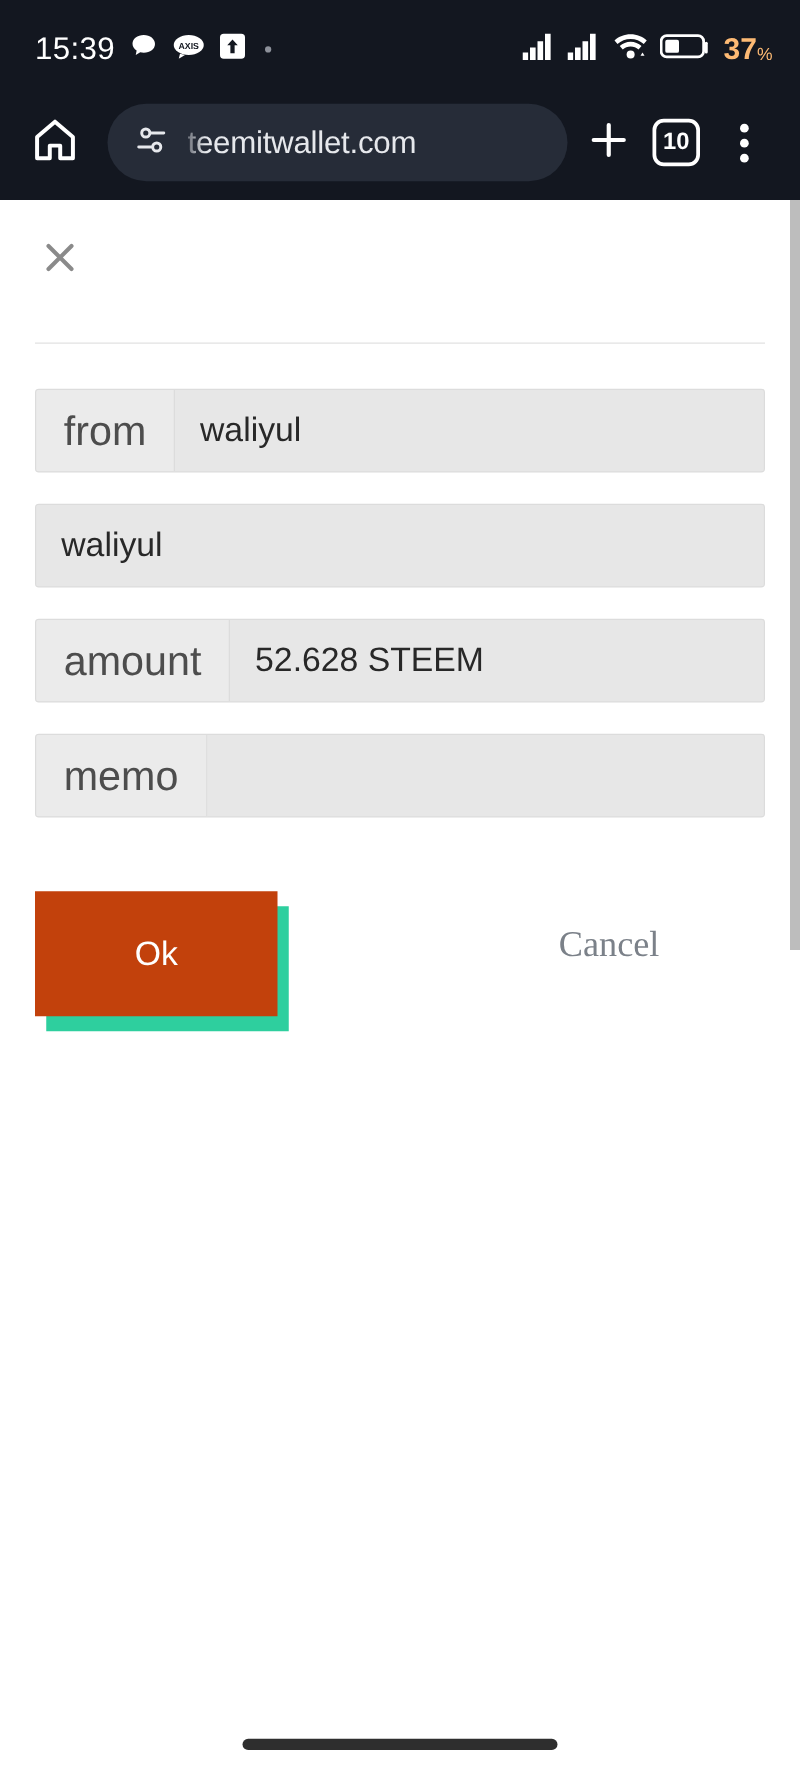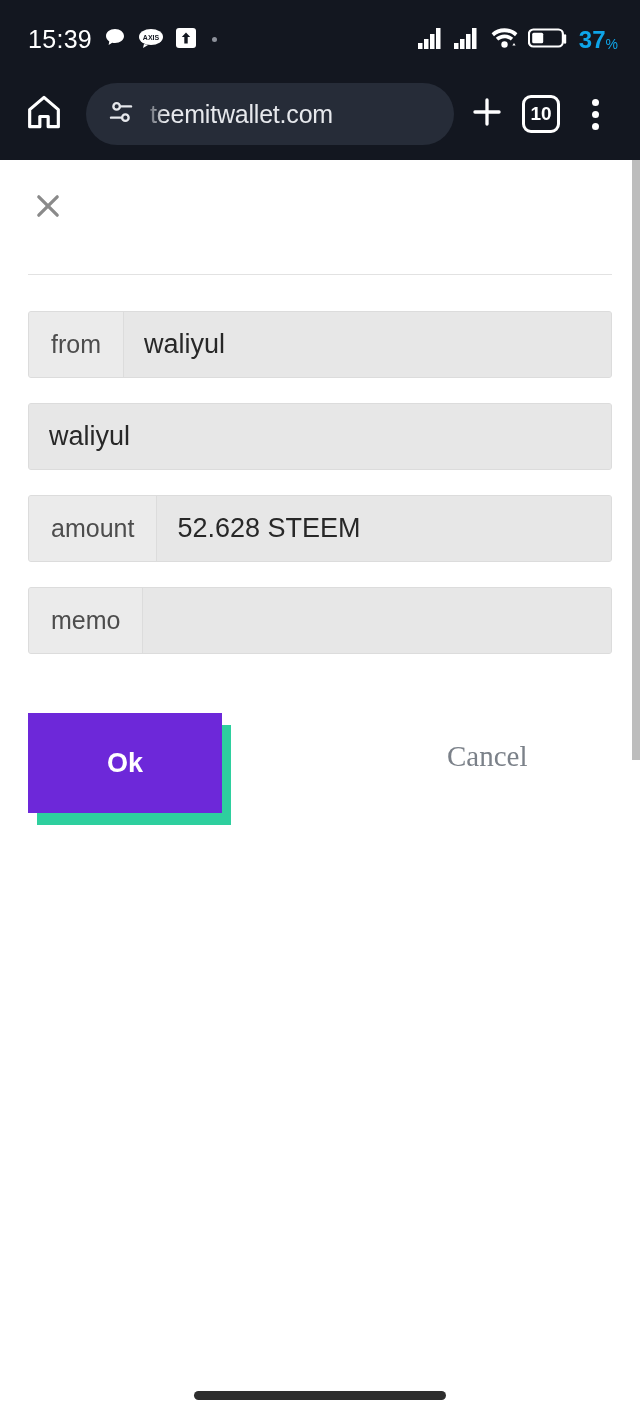--- a/index.html
+++ b/index.html
@@ -42,21 +42,21 @@
     font-size: 25px;
     font-weight: 500;
     letter-spacing: 0.3px;
   }
   .status-right {
     display: flex;
     align-items: center;
     gap: 9px;
   }
   .battery-pct {
-    color: #0ea5e9;
+    color: #fdba74;
     font-size: 24px;
     font-weight: 600;
     margin-left: 2px;
   }
   .battery-pct sup {
     font-size: 14px;
     font-weight: 500;
     vertical-align: baseline;
     position: relative;
     top: 1px;
@@ -187,21 +187,21 @@
     background: #e7e7e7;
     border-radius: 3px;
     overflow: hidden;
   }
   .row-label {
     background: #ebebeb;
     border-right: 1px solid #dcdcdc;
     display: flex;
     align-items: center;
     padding: 0 22px;
-    font-size: 25px;
+    font-size: 33px;
     color: #4d4d4d;
     white-space: nowrap;
     flex-shrink: 0;
   }
   .row-value {
     flex: 1;
     background: #e7e7e7;
     display: flex;
     align-items: center;
     padding: 0 20px;
@@ -230,24 +230,24 @@
     left: 9px; top: 12px;
     width: 194px;
     height: 100px;
     background: #2ecf9e;
   }
   .ok-button {
     position: absolute;
     left: 0; top: 0;
     width: 194px;
     height: 100px;
-    background: #6d28d9;
+    background: #c2410c;
     color: #ffffff;
     font-size: 27px;
-    font-weight: 700;
+    font-weight: 400;
     display: flex;
     align-items: center;
     justify-content: center;
     border: none;
     font-family: "Liberation Sans", sans-serif;
     cursor: pointer;
   }
   .cancel-button {
     background: none;
     border: none;

